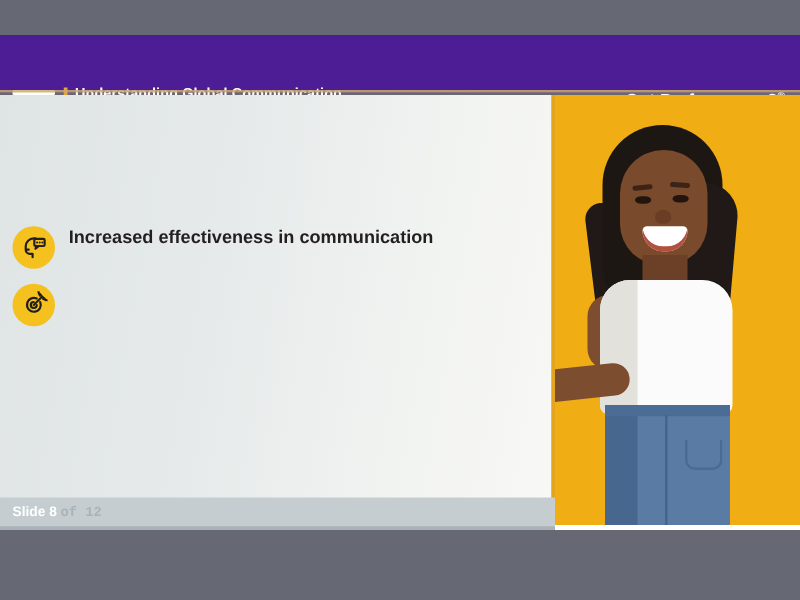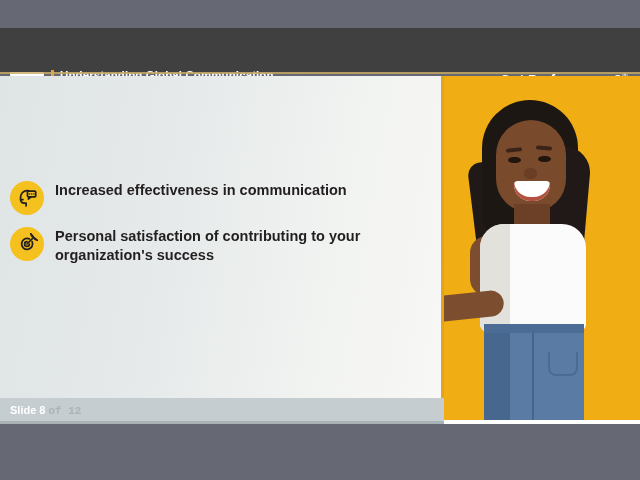--- a/index.html
+++ b/index.html
@@ -7,21 +7,21 @@
     width:640px;height:480px;overflow:hidden;
     background:#666974;
     font-family:"Liberation Sans",sans-serif;
     -webkit-font-smoothing:antialiased;
   }
   #stage{position:relative;width:640px;height:480px;}
 
   
   .header{
     position:absolute;left:0;top:28px;width:640px;height:46px;
-    background:#404040;
+    background:#4c1d95;
   }
   .header:after{
     content:"";position:absolute;left:0;bottom:0;width:640px;height:2px;
     background:#c9ad6a;opacity:.85;
   }
   .hamburger{
     position:absolute;left:10px;top:44px;width:34px;height:22px;
     display:flex;flex-direction:column;justify-content:space-between;
     cursor:pointer;
   }
@@ -224,21 +224,20 @@
       <div class="bullet">
         <div class="bullet-icon">
           <svg width="22" height="22" viewBox="0 0 24 24" fill="none" stroke="#231f20" stroke-width="1.9" stroke-linecap="round" stroke-linejoin="round">
             <path d="M20.3 6.6A9 9 0 1 0 17.4 3.7"></path>
             <path d="M17.6 9.4a6 6 0 1 1-3-3"></path>
             <path d="M14.6 12a2.6 2.6 0 1 1-2.6-2.6"></path>
             <path d="M12 12l7.2-7.2"></path>
             <path d="M17.6 2.5l1.6 2.3 2.3 1.6"></path>
           </svg>
         </div>
-        <div class="bullet-text">Personal satisfaction of contributing to your organization's success</div>
       </div>
 
     </div>
 
     <div class="slide-footer">
       <div class="slide-counter">
         <span class="cur">Slide 8</span><span class="tot">of 12</span>
       </div>
     </div>
 

